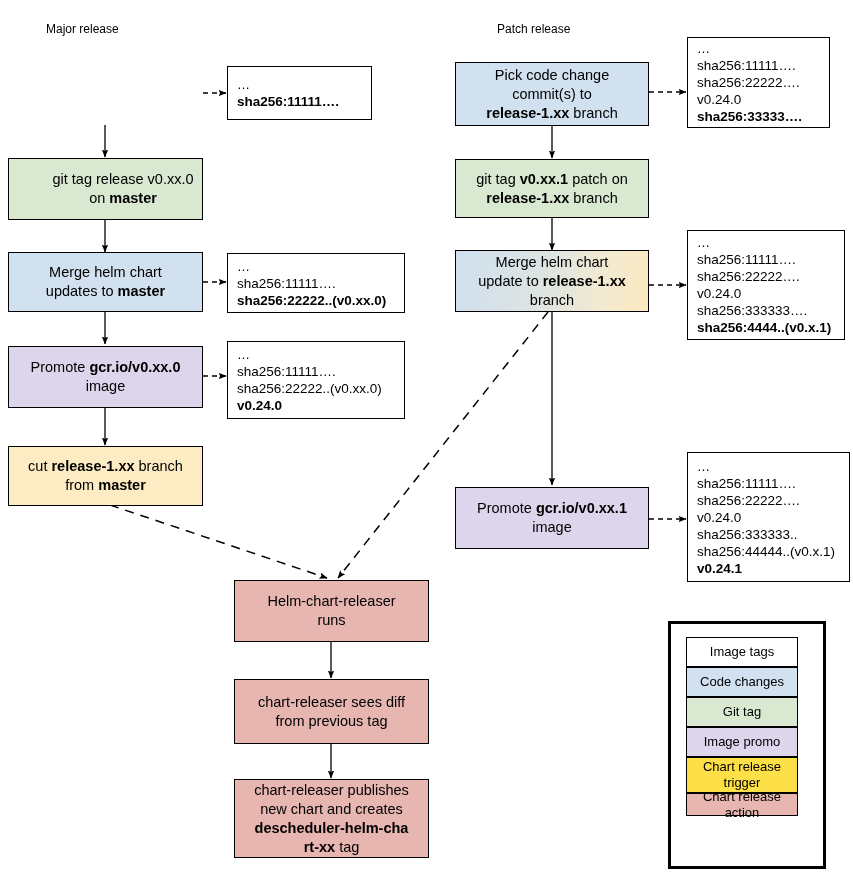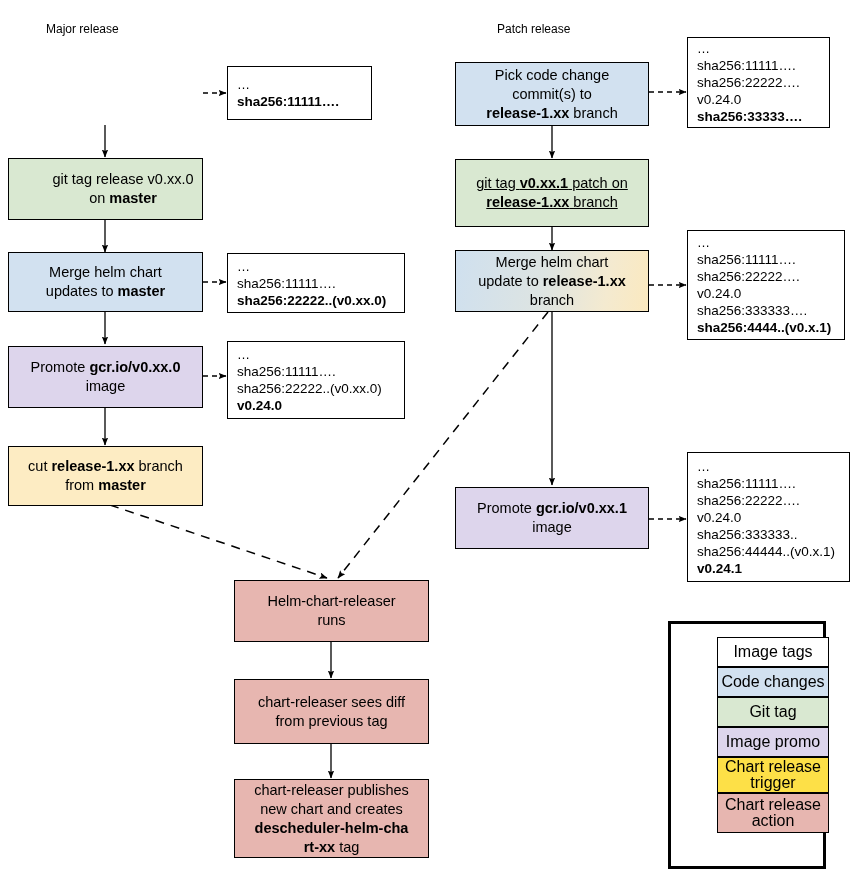--- a/index.html
+++ b/index.html
@@ -74,24 +74,23 @@
     border: 3px solid #000000;
     background: #ffffff;
   }
   .legend-item {
     position: absolute;
     border: 1px solid #000000;
     display: flex;
     align-items: center;
     justify-content: center;
     text-align: center;
-    font-size: 16px;
+    font-size: 13px;
     line-height: 16px;
     color: #000;
-    margin-left: 31px;
   }
   b { font-weight: bold; }
 </style>
 </head>
 <body>
 
 <div id="canvas">
 
   <svg id="edges" viewBox="0 0 853 875">
     <defs>
@@ -145,21 +144,21 @@
   <div class="node fill-purple" style="left:8px; top:346px; width:195px; height:62px;">
     <span class="inner">Promote <b>gcr.io/v0.xx.0</b><br>image</span>
   </div>
   <div class="node fill-yellow" style="left:8px; top:446px; width:195px; height:60px;">
     <span class="inner">cut <b>release-1.xx</b> branch<br>from <b>master</b></span>
   </div>
 
   <div class="node fill-blue" style="left:455px; top:62px; width:194px; height:64px;">
     <span class="inner">Pick code change<br>commit(s) to<br><b>release-1.xx</b> branch</span>
   </div>
-  <div class="node fill-green" style="left:455px; top:159px; width:194px; height:68px;text-decoration:underline;">
+  <div class="node fill-green" style="left:455px; top:159px; width:194px; height:59px;">
     <span class="inner">git tag <b>v0.xx.1</b> patch on<br><b>release-1.xx</b> branch</span>
   </div>
   <div class="node fill-grad" style="left:455px; top:250px; width:194px; height:62px;">
     <span class="inner">Merge helm chart<br>update to <b>release-1.xx</b><br>branch</span>
   </div>
   <div class="node fill-purple" style="left:455px; top:487px; width:194px; height:62px;">
     <span class="inner">Promote <b>gcr.io/v0.xx.1</b><br>image</span>
   </div>
 
   <div class="node fill-red" style="left:234px; top:580px; width:195px; height:62px;">
@@ -222,19 +221,19 @@
         </div>
         <div class="legend-item" style="left: 15px; top: 73px; width: 112px; height: 30px; background: rgb(217, 232, 209);">
           <span>Git tag</span>
         </div>
         <div class="legend-item" style="left: 15px; top: 103px; width: 112px; height: 30px; background: rgb(221, 213, 236);">
           <span>Image promo</span>
         </div>
         <div class="legend-item" style="left: 15px; top: 133px; width: 112px; height: 36px; background: #fde047;">
           <span>Chart release trigger</span>
         </div>
-        <div class="legend-item" style="left: 15px; top: 169px; width: 112px; height: 40px; background: rgb(231, 182, 176);">
+        <div class="legend-item" style="left: 15px; top: 169px; width: 112px; height: 23px; background: rgb(231, 182, 176);">
           <span>Chart release action</span>
         </div>
       </div>
   </div>
 
 </div>
 
 </body></html>

